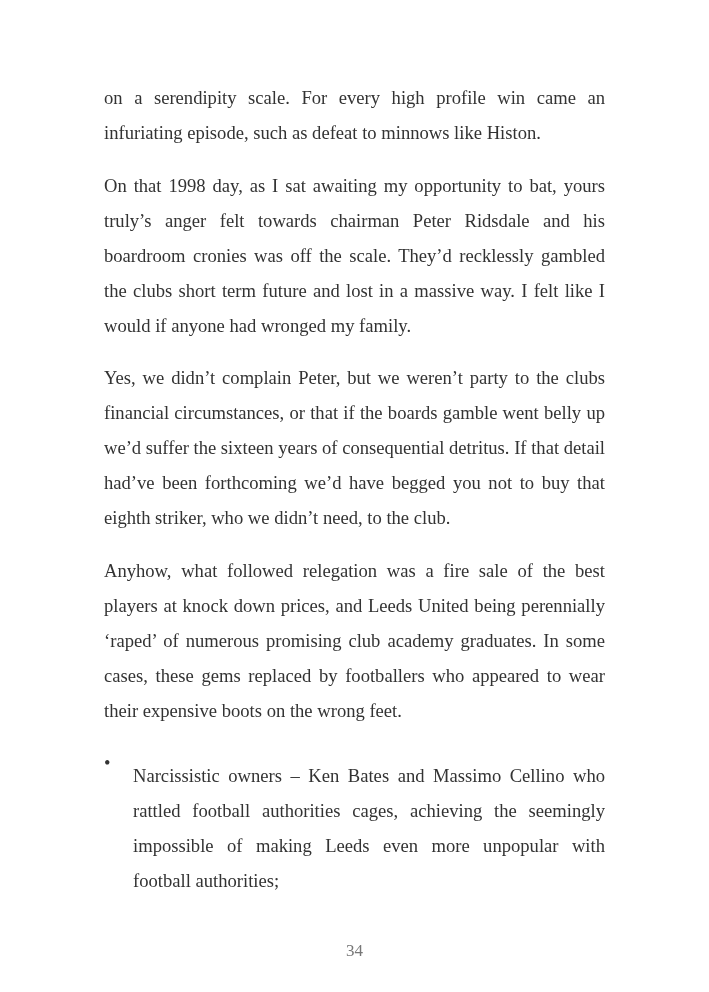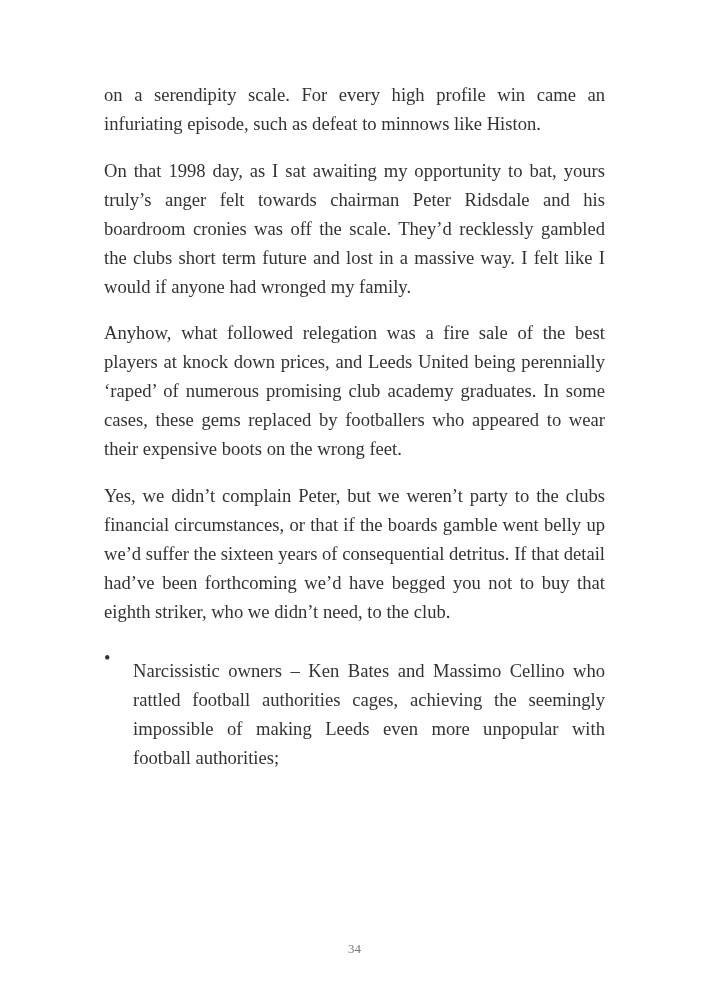--- a/index.html
+++ b/index.html
@@ -1,37 +1,37 @@
 <!DOCTYPE html>
 <html><head>
 <meta charset="utf-8">
 <style>
   html, body { margin: 0; padding: 0; background: #ffffff; }
   body { width: 709px; height: 992px; position: relative; overflow: hidden; }
   .page {
     position: absolute; left: 104px; top: 80px; width: 501px;
     font-family: "Liberation Serif", serif;
-    font-size: 18.6px; line-height: 29px; color: #333333;
+    font-size: 18.6px; line-height: 35px; color: #333333;
   }
   .para { margin: 0 0 17.5px 0; text-align: justify; text-align-last: left; }
   .bullet-item { display: flex; margin: 0; }
   .bullet-glyph { width: 29px; flex: 0 0 29px; }
   .bullet-text { flex: 1; text-align: justify; text-align-last: left; margin-top: 13px; }
   .page-number {
     position: absolute; left: 0; width: 709px; top: 941px; text-align: center;
-    font-family: "Liberation Serif", serif; font-size: 13px; color: #777777;
+    font-family: "Liberation Serif", serif; font-size: 17px; color: #777777;
   }
 </style>
 </head>
 <body>
 
 <div class="page">
   <p class="para">on a serendipity scale. For every high profile win came an infuriating episode, such as defeat to minnows like Histon.</p>
   <p class="para">On that 1998 day, as I sat awaiting my opportunity to bat, yours truly’s anger felt towards chairman Peter Ridsdale and his boardroom cronies was off the scale. They’d recklessly gambled the clubs short term future and lost in a massive way. I felt like I would if anyone had wronged my family.</p>
+  <p class="para">Yes, we didn’t complain Peter, but we weren’t party to the clubs financial circumstances, or that if the boards gamble went belly up we’d suffer the sixteen years of consequential detritus. If that detail had’ve been forthcoming we’d have begged you not to buy that eighth striker, who we didn’t need, to the club.</p>
   <p class="para">Anyhow, what followed relegation was a fire sale of the best players at knock down prices, and Leeds United being perennially ‘raped’ of numerous promising club academy graduates. In some cases, these gems replaced by footballers who appeared to wear their expensive boots on the wrong feet.</p>
-  <p class="para">Yes, we didn’t complain Peter, but we weren’t party to the clubs financial circumstances, or that if the boards gamble went belly up we’d suffer the sixteen years of consequential detritus. If that detail had’ve been forthcoming we’d have begged you not to buy that eighth striker, who we didn’t need, to the club.</p>
   <div class="bullet-item">
     <span class="bullet-glyph">•</span>
     <span class="bullet-text">Narcissistic owners – Ken Bates and Massimo Cellino who rattled football authorities cages, achieving the seemingly impossible of making Leeds even more unpopular with football authorities;</span>
   </div>
 </div>
 
 <div class="page-number">34</div>
 
 </body></html>

